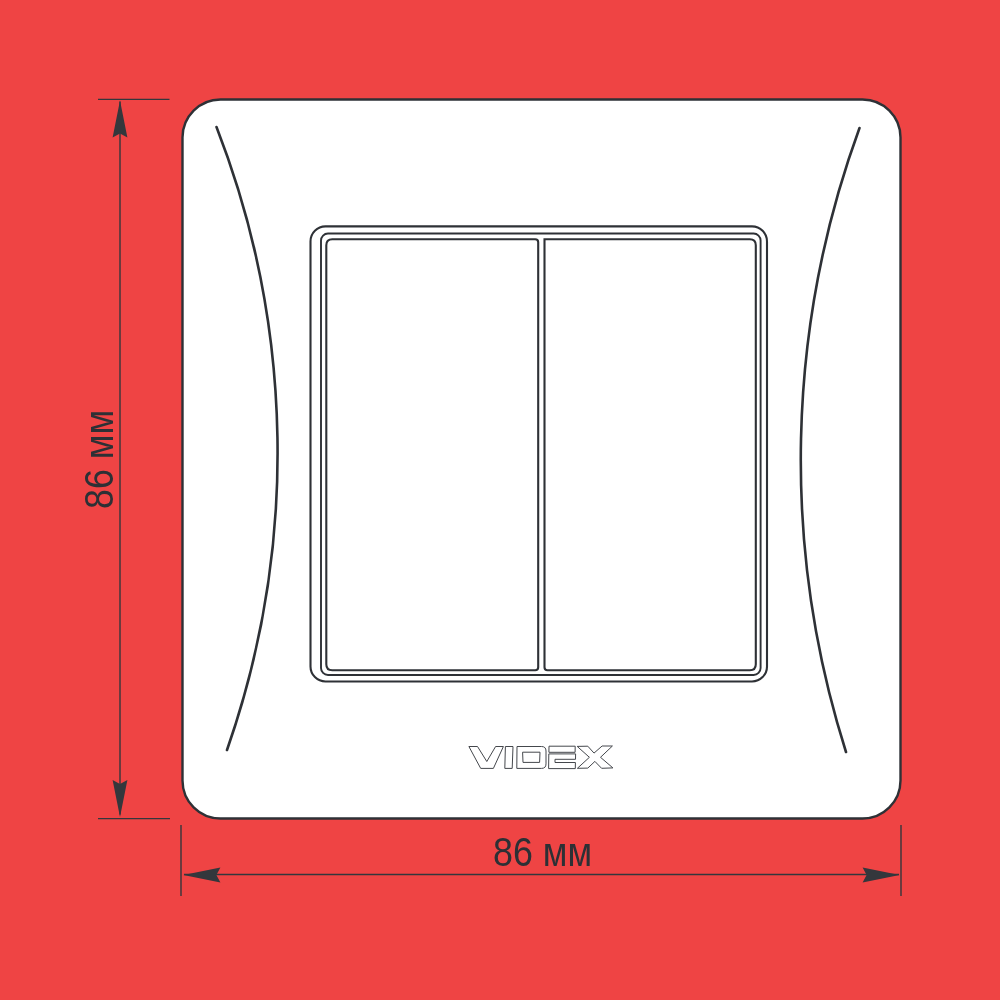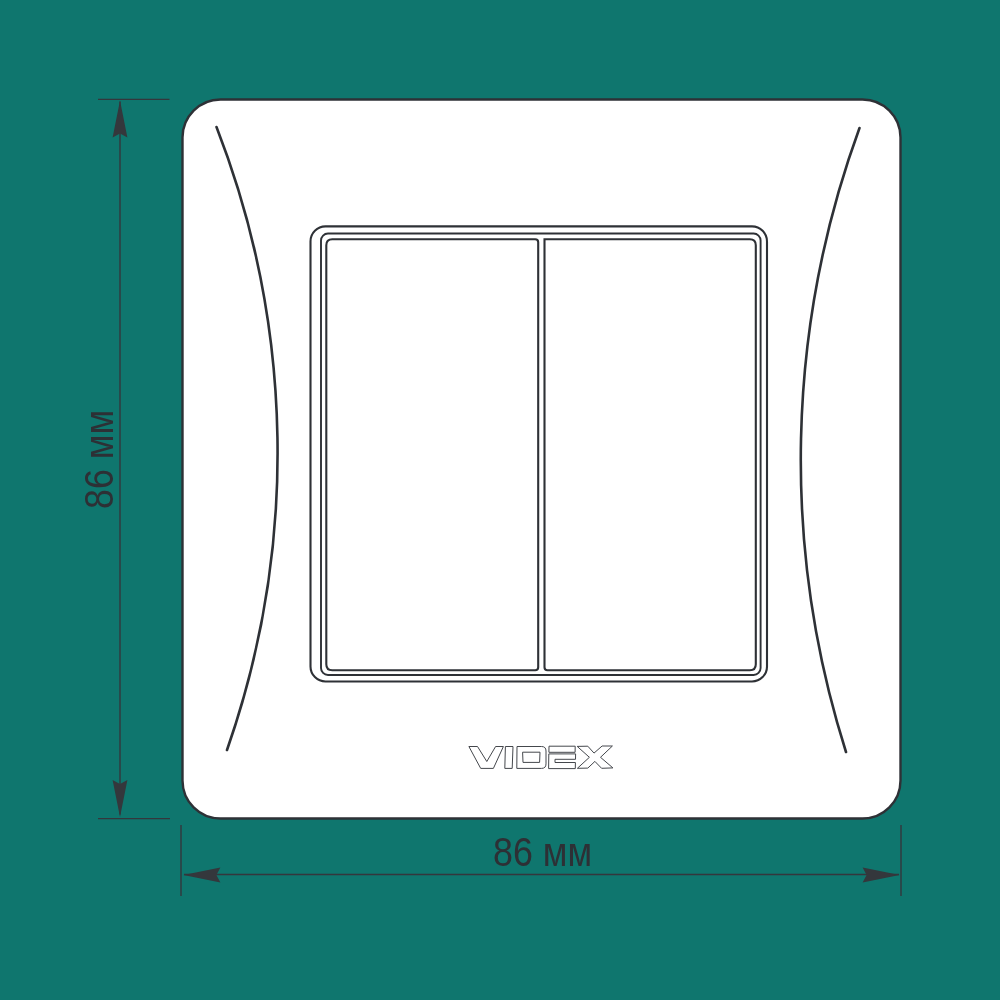--- a/index.html
+++ b/index.html
@@ -1,16 +1,16 @@
 <!DOCTYPE html>
 <html><head>
 <meta charset="utf-8">
 <style>
   html,body{margin:0;padding:0;background:#ffffff;}
-  #stage{width:1000px;height:1000px;position:relative;background:#0f766e;}
+  #stage{width:1000px;height:1000px;position:relative;background:#ef4444;}
   svg{display:block;}
   text{font-family:"Liberation Sans", sans-serif;}
 </style>
 </head>
 <body>
 <div id="stage">
 <svg width="1000" height="1000" viewBox="0 0 1000 1000" fill="none">
 
   <rect x="182.5" y="99.5" width="718" height="719" rx="38" fill="#ffffff" stroke="#2e3136" stroke-width="2.4"></rect>
 

